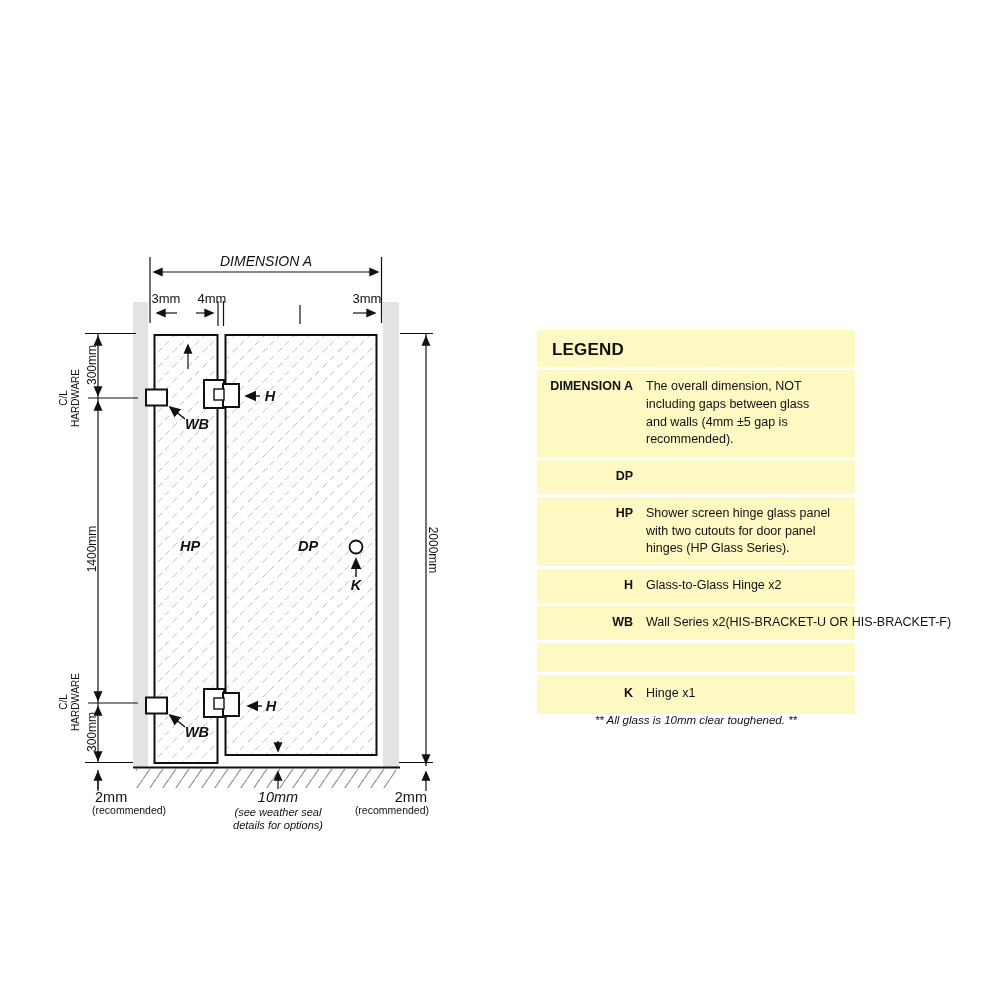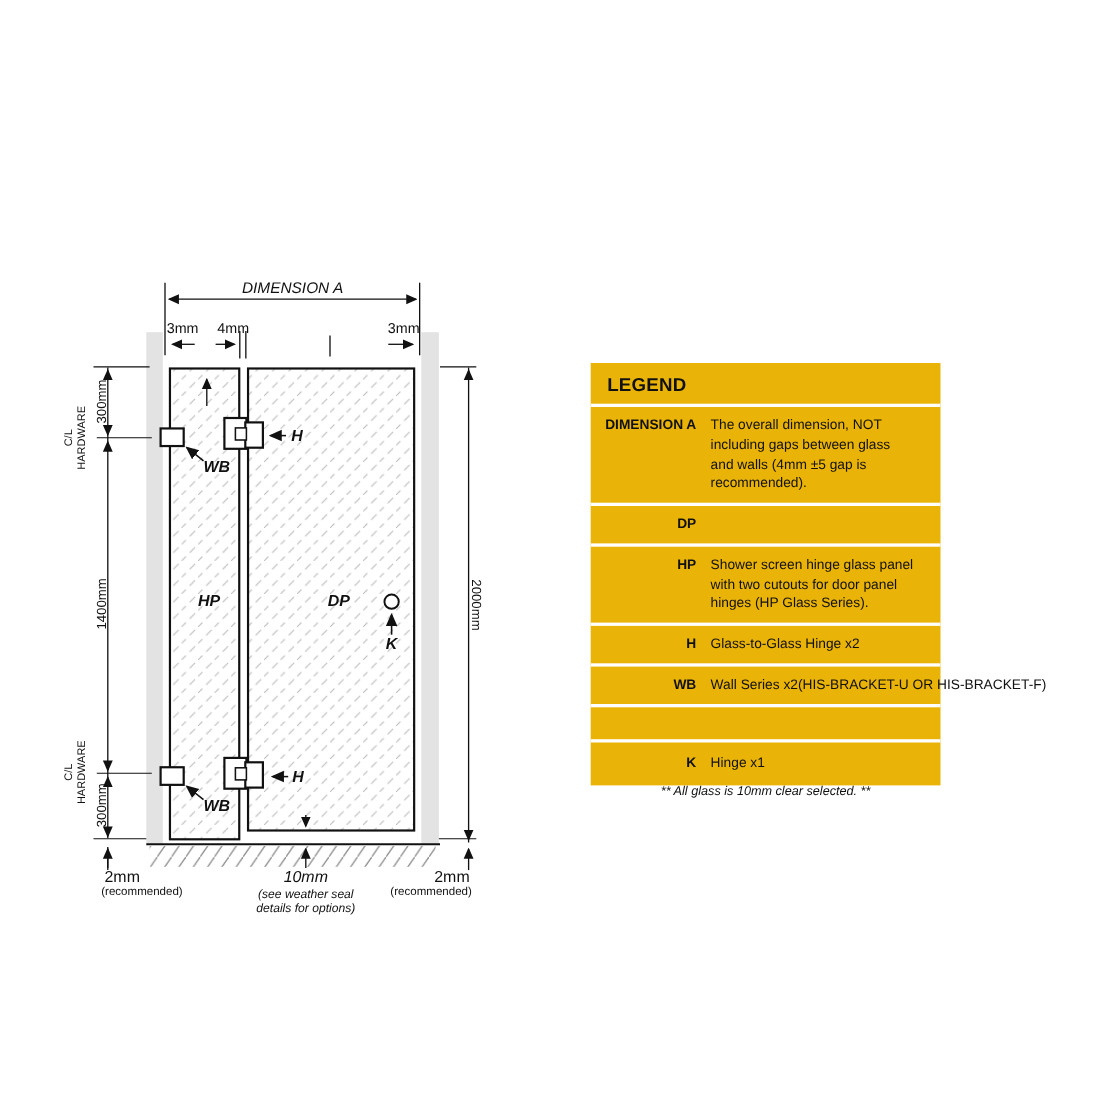--- a/index.html
+++ b/index.html
@@ -3,21 +3,21 @@
 <meta charset="utf-8">
 <style>
   html,body{margin:0;padding:0;background:#fff;}
   .page{position:relative;width:1000px;height:1000px;background:#fff;overflow:hidden;
         font-family:"Liberation Sans",sans-serif;color:#111;}
   .title{position:absolute;left:61px;top:184px;font-size:31px;font-weight:bold;
          letter-spacing:-0.5px;white-space:nowrap;}
   .drawing-svg{position:absolute;left:0;top:0;width:1000px;height:1000px;}
 
   
-  .legend{position:absolute;left:537px;top:330px;width:318px;background:#eab308;}
+  .legend{position:absolute;left:537px;top:330px;width:318px;background:#fef9c3;}
   .legend-header{font-size:17px;font-weight:bold;padding:10px 0 7px 15px;
                  border-bottom:3px solid #fff;letter-spacing:0.2px;}
   .legend-row{display:flex;border-bottom:3px solid #fff;padding:8px 0;}
   .legend-row.empty-row{height:13px;}
   .legend-row.last{border-bottom:none;padding:10px 0 12px 0;}
   .term{flex:none;width:96px;text-align:right;font-weight:bold;font-size:12.5px;
         padding-right:13px;line-height:1.42;}
   .def{flex:1;font-size:12.5px;line-height:1.42;white-space:pre-line;padding-right:6px;}
   .def.nowrap{white-space:nowrap;overflow:visible;}
   .footnote{position:absolute;left:537px;top:714px;width:318px;text-align:center;
@@ -194,15 +194,15 @@
     <div class="legend-row empty-row">
       <div class="term"></div>
       <div class="def"></div>
     </div>
     <div class="legend-row last">
       <div class="term">K</div>
       <div class="def">Hinge x1</div>
     </div>
   </div>
 
-  <div class="footnote">** All glass is 10mm clear selected. **</div>
+  <div class="footnote">** All glass is 10mm clear toughened. **</div>
 
 </div>
 
 </body></html>

